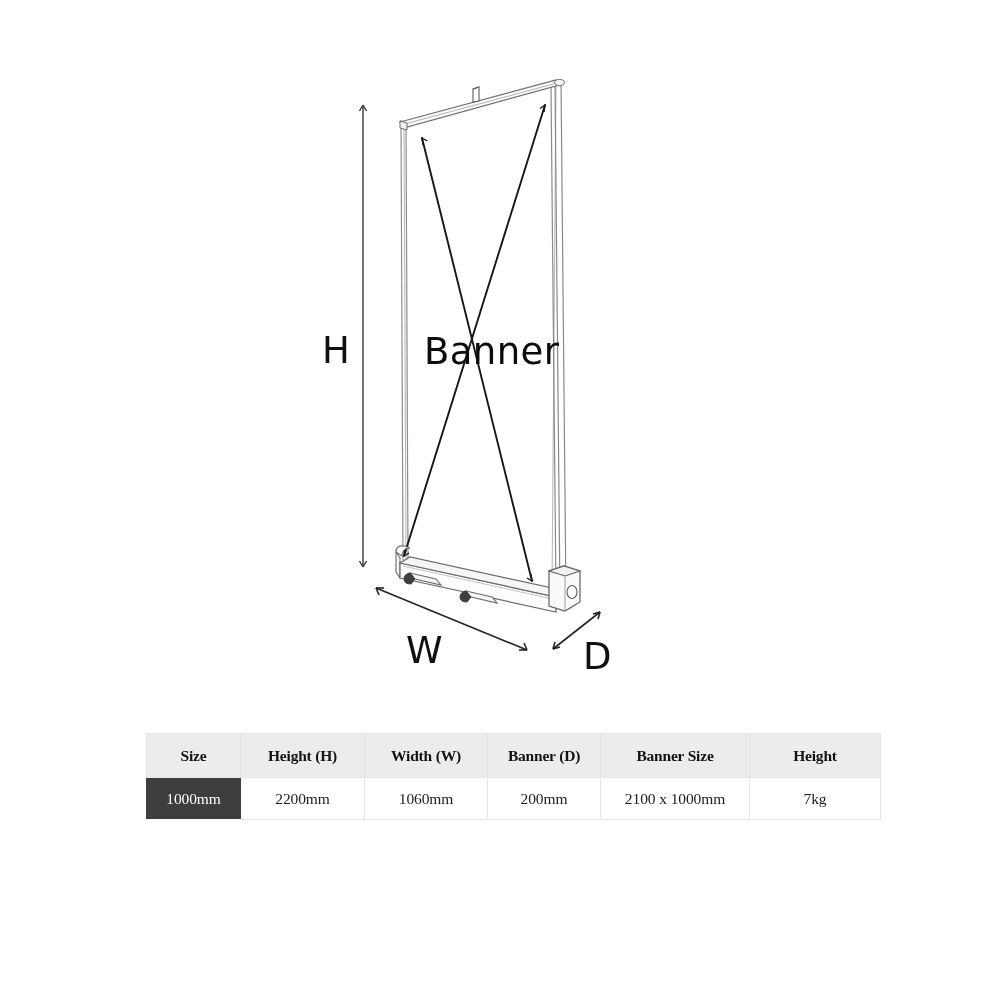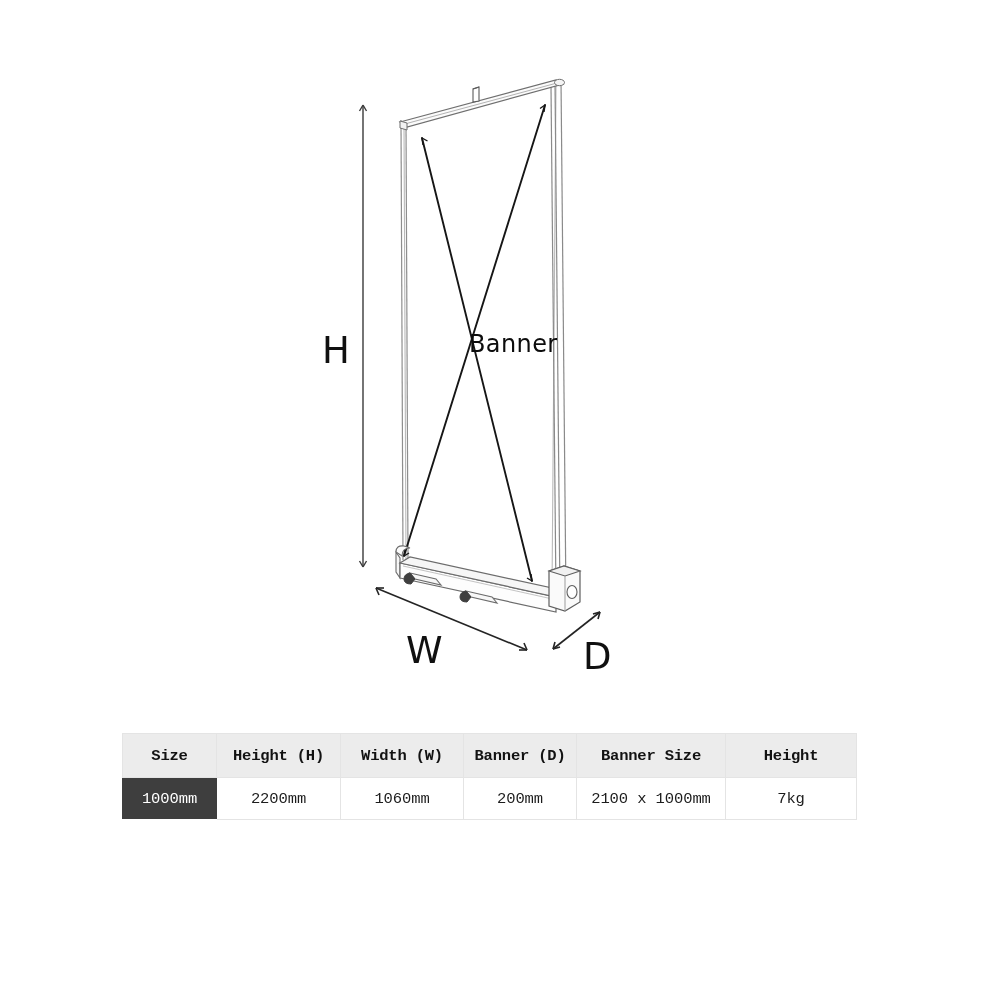--- a/index.html
+++ b/index.html
@@ -47,40 +47,40 @@
   }
   #label-h { left: 322px; top: 332px; }
   #label-w { left: 406px; top: 632px; }
   #label-d { left: 583px; top: 638px; }
 
   #label-banner {
     position: absolute;
     left: 424px;
     top: 330px;
     font-family: "DejaVu Sans", "Liberation Sans", sans-serif;
-    font-size: 24px;
+    font-size: 37px;
     font-weight: 400;
     letter-spacing: 0.4px;
     color: #0c0c0c;
     white-space: nowrap;
-    margin-left: 45px;
   }
 
   
   #spec-table-wrap {
     position: absolute;
     left: 122px;
     top: 733px;
     width: 734px;
   }
   table.spec {
     border-collapse: collapse;
     width: 734px;
     table-layout: fixed;
-    font-family: Liberation Mono, monospace;
+    font-family: Liberation Serif, serif;
+    margin-left: 24px;
   }
   table.spec col.c0 { width: 94px; }
   table.spec col.c1 { width: 124px; }
   table.spec col.c2 { width: 123px; }
   table.spec col.c3 { width: 113px; }
   table.spec col.c4 { width: 149px; }
   table.spec col.c5 { width: 131px; }
 
   table.spec th, table.spec td {
     border: 1px solid #e4e4e4;

